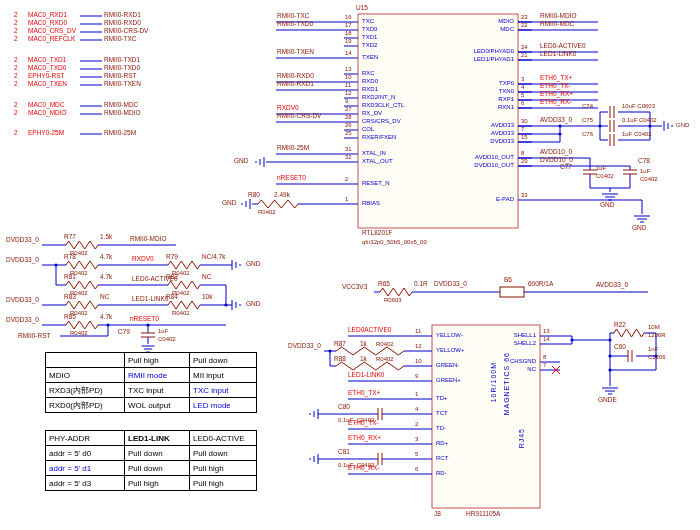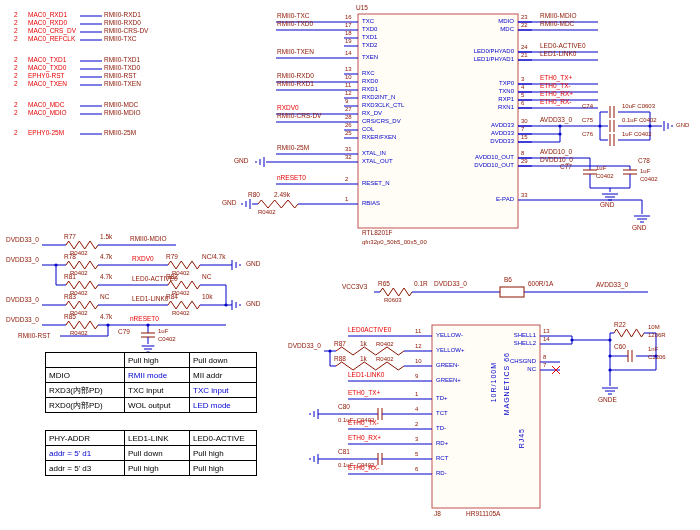--- a/index.html
+++ b/index.html
@@ -501,40 +501,45 @@
     <table class="schtable" style="left: 45px; top: 352px;">
       <tbody>
         <tr>
           <td style="width: 72px;"></td>
           <td style="width: 58px;">Pull high</td>
           <td style="width: 60px;">Pull down</td>
         </tr>
         <tr>
           <td style="width: 72px;">MDIO</td>
           <td class="blue" style="width: 58px;">RMII mode</td>
-          <td style="width: 60px;">MII addr</td>
+          <td style="width: 60px;">MII input</td>
         </tr>
         <tr>
           <td style="width: 72px;">RXD3(内部PD)</td>
           <td style="width: 58px;">TXC input</td>
           <td class="blue" style="width: 60px;">TXC input</td>
         </tr>
         <tr>
           <td style="width: 72px;">RXD0(内部PD)</td>
           <td style="width: 58px;">WOL output</td>
           <td class="blue" style="width: 60px; margin-top: 14px;">LED mode</td>
         </tr>
       </tbody>
     </table>
     <table class="schtable" style="left: 45px; top: 430px;">
       <tbody>
         <tr>
           <td style="width: 72px;">PHY-ADDR</td>
-          <td style="width: 58px;">LED1-LINK</td>
+          <td style="width: 58px; font-weight: bold;">LED1-LINK</td>
           <td style="width: 60px;">LED0-ACTIVE</td>
+        </tr>
+        <tr>
+          <td style="width: 72px;">addr = 5' d0</td>
+          <td style="width: 58px;">Pull down</td>
+          <td style="width: 60px;">Pull down</td>
         </tr>
         <tr>
           <td class="blue" style="width: 72px;">addr = 5' d1</td>
           <td style="width: 58px;">Pull down</td>
           <td style="width: 60px;">Pull high</td>
         </tr>
         <tr>
           <td style="width: 72px; margin-top: 18px;">addr = 5' d3</td>
           <td style="width: 58px;">Pull high</td>
           <td style="width: 60px;">Pull high</td>

